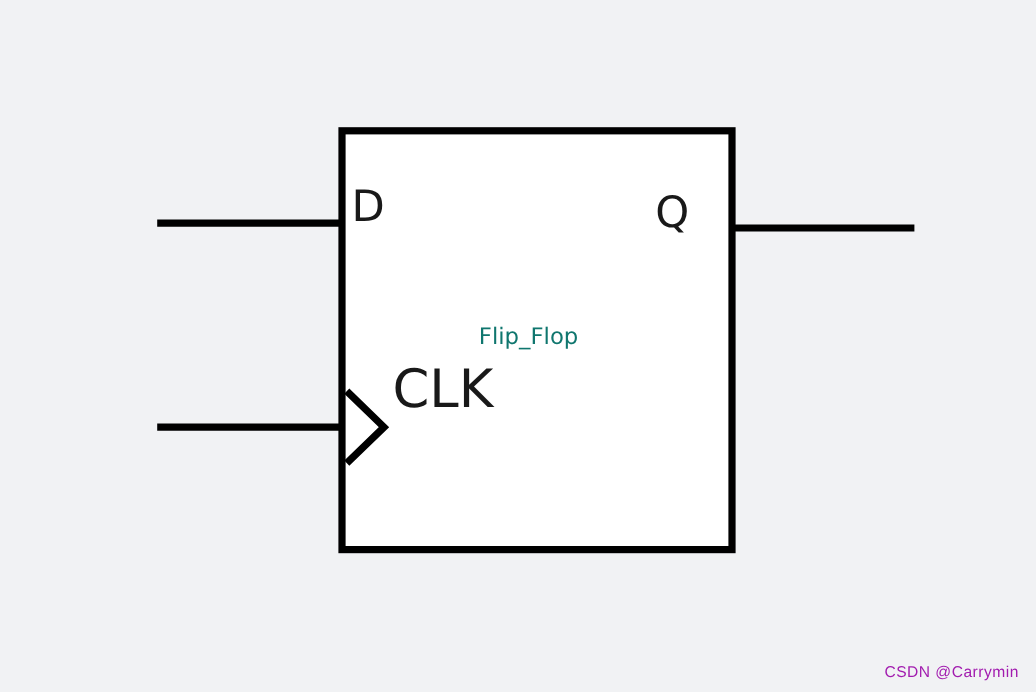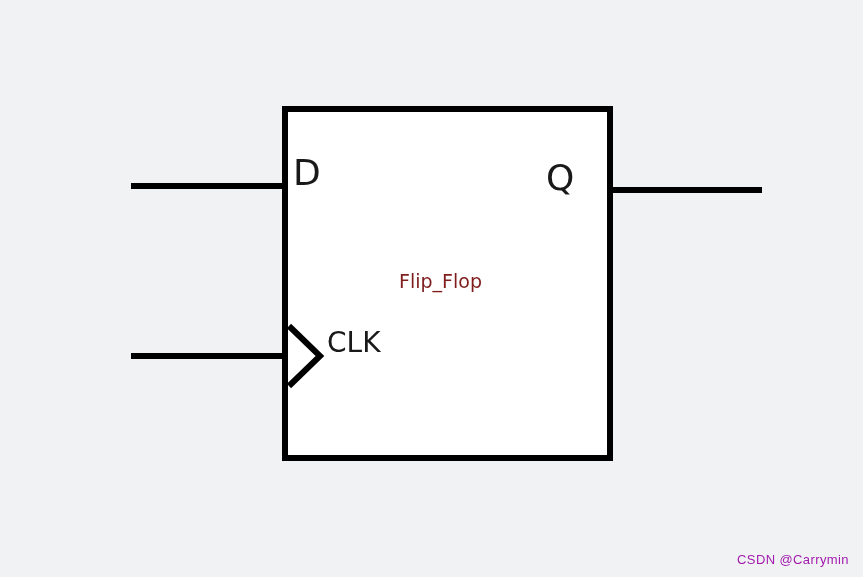--- a/index.html
+++ b/index.html
@@ -35,28 +35,28 @@
     top: 155px;
     font-size: 36px;
   }
   #label-q {
     left: 546px;
     top: 160px;
     font-size: 36px;
   }
   #label-clk {
     left: 327px;
-    top: 329px;
-    font-size: 28px;
+    top: 303px;
+    font-size: 44px;
   }
   #label-body {
     left: 399px;
     top: 272px;
     font-size: 19px;
-    color: #7f1d1d;
+    color: #0f766e;
   }
   #watermark {
     position: absolute;
     right: 14px;
     bottom: 10px;
     font-size: 13px;
     color: #a21caf;
     letter-spacing: .4px;
     white-space: nowrap;
     font-family: "Liberation Sans", sans-serif;

